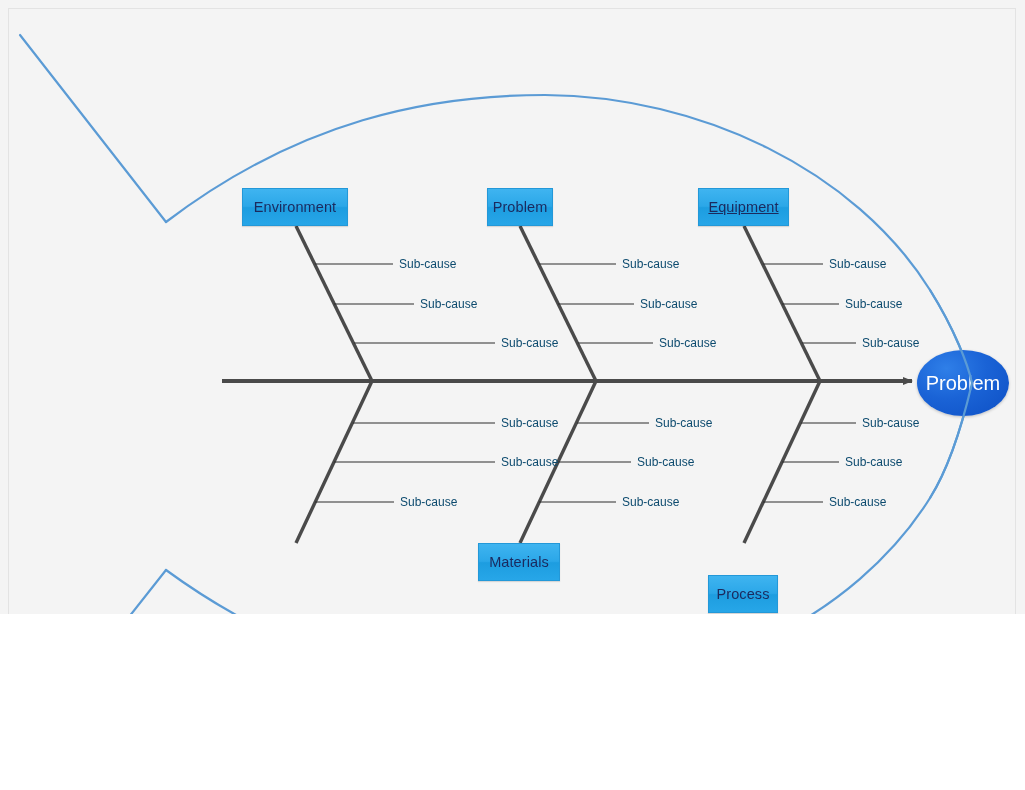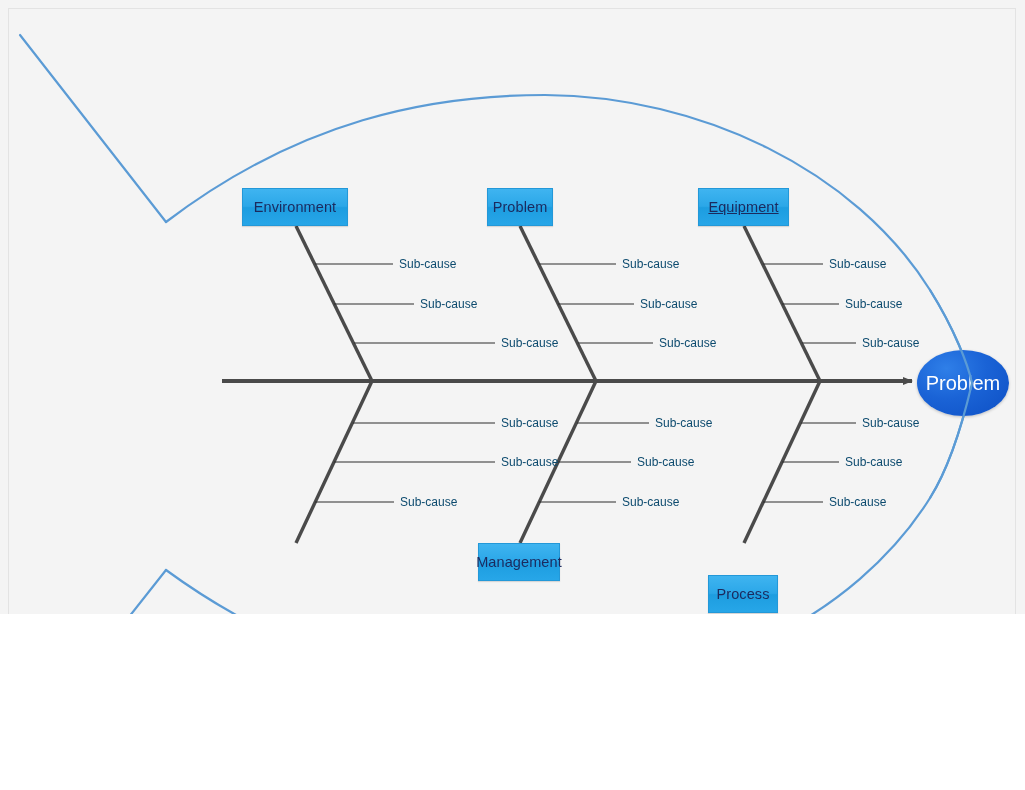--- a/index.html
+++ b/index.html
@@ -136,21 +136,21 @@
   <div class="cat-box" style="left:242px; top:188px; width:106px;">
     <span>Environment</span>
   </div>
   <div class="cat-box" style="left:487px; top:188px; width:66px;">
     <span>Problem</span>
   </div>
   <div class="cat-box" style="left:698px; top:188px; width:91px;text-decoration:underline;">
     <span>Equipment</span>
   </div>
   <div class="cat-box" style="left:478px; top:543px; width:82px;">
-    <span>Management</span>
+    <span>Materials</span>
   </div>
   <div class="cat-box" style="left:708px; top:575px; width:70px;">
     <span>Process</span>
   </div>
 
   <div class="sub-label" style="left:399px; top:264px;">Sub-cause</div>
   <div class="sub-label" style="left:420px; top:304px;">Sub-cause</div>
   <div class="sub-label" style="left:501px; top:343px;">Sub-cause</div>
   <div class="sub-label" style="left:622px; top:264px;">Sub-cause</div>
   <div class="sub-label" style="left:640px; top:304px;">Sub-cause</div>

